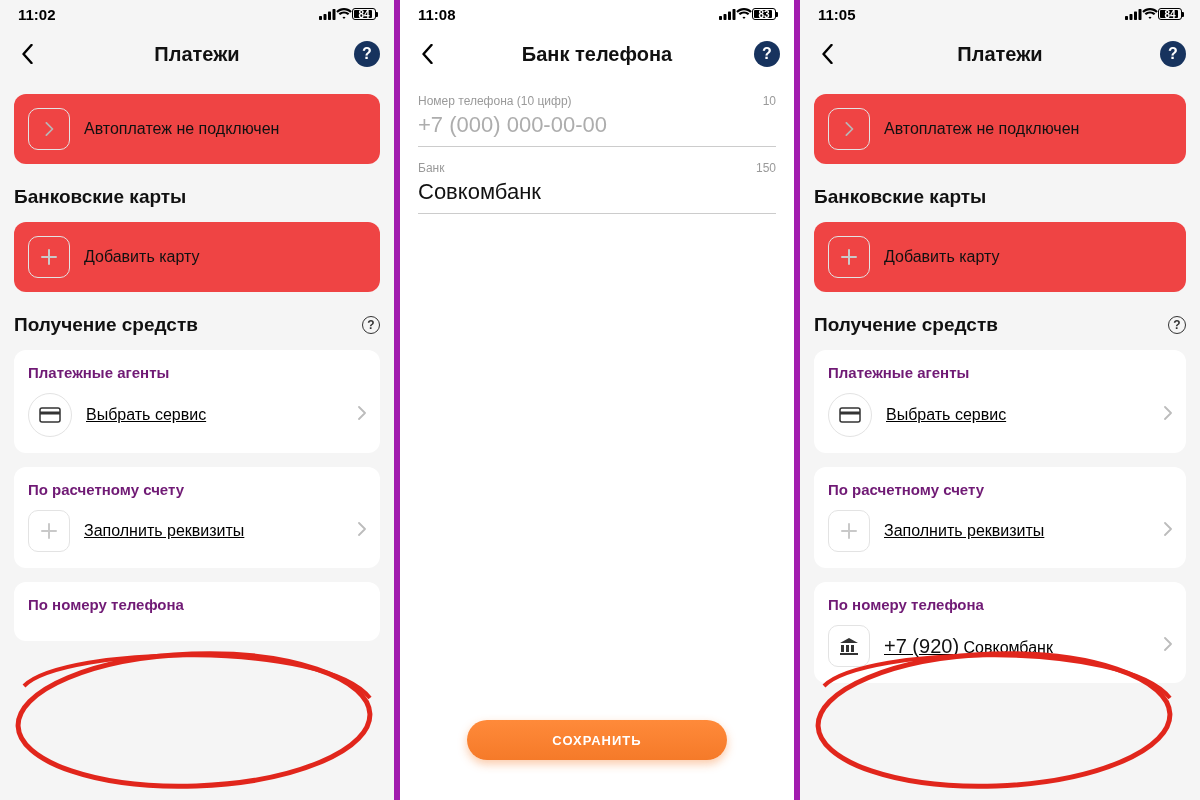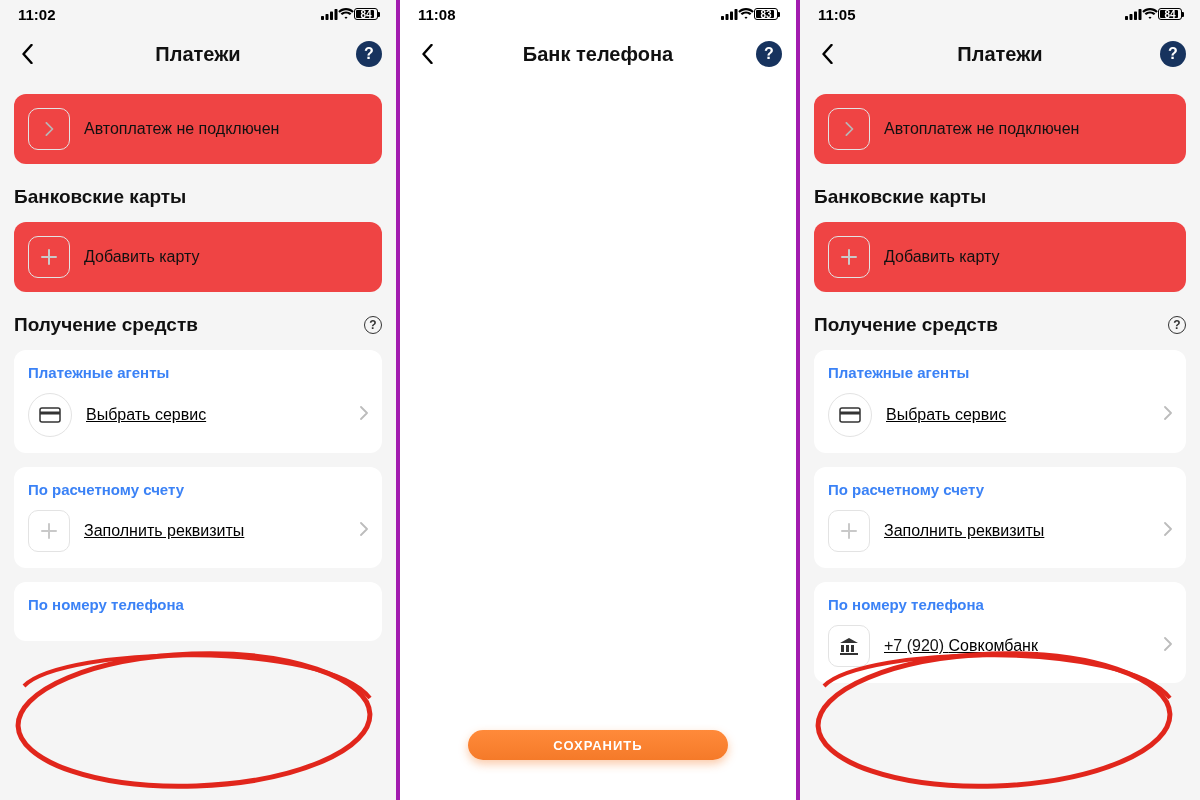--- a/index.html
+++ b/index.html
@@ -1,18 +1,18 @@
 <!DOCTYPE html>
 <html><head>
 <meta charset="utf-8">
 <style>
   * { box-sizing: border-box; margin: 0; padding: 0; }
   html, body { width: 1200px; height: 800px; overflow: hidden; font-family: -apple-system, "Helvetica Neue", Arial, sans-serif; background: #fff; }
   .container { display: flex; width: 1200px; height: 800px; }
-  .screen { width: 400px; height: 800px; background: #f5f5f5; position: relative; overflow: hidden; border-right: 4px solid #a21caf; }
+  .screen { width: 400px; height: 800px; background: #f5f5f5; position: relative; overflow: hidden; border-right: 6px solid #a21caf; }
   .screen:last-child { border-right: none; }
   .screen.light { background: #ffffff; }
 
   
   .status-bar { height: 28px; display: flex; align-items: center; justify-content: space-between; padding: 0 18px; font-size: 15px; font-weight: 600; color: #000; }
   .status-right { display: flex; align-items: center; }
   .signal-icon, .wifi-icon { display: inline-flex; }
   .battery { display: inline-flex; align-items: center; gap: 1px; }
   .battery .box { width: 24px; height: 12px; border: 1.2px solid #000; border-radius: 3px; position: relative; }
   .battery .box::after { content: ""; position: absolute; right: -3px; top: 3px; width: 2px; height: 5px; background: #000; border-radius: 0 1px 1px 0; }
@@ -28,39 +28,39 @@
   .content { padding: 0 14px; }
 
   .card { background: #ef4444; border-radius: 12px; padding: 14px 14px; margin-top: 14px; display: flex; align-items: center; gap: 14px; position: relative; }
   .icon-box { width: 42px; height: 42px; border: 1px solid #e3e3e3; border-radius: 10px; display: flex; align-items: center; justify-content: center; color: #bdbdbd; flex-shrink: 0; }
   .icon-circle { width: 44px; height: 44px; border: 1px solid #e3e3e3; border-radius: 50%; display: flex; align-items: center; justify-content: center; flex-shrink: 0; }
   .card .text { font-size: 16px; color: #111; }
 
   .section-title { font-size: 19px; font-weight: 700; color: #111; margin-top: 22px; display: flex; align-items: center; justify-content: space-between; }
 
   .panel { background: #fff; border-radius: 12px; margin-top: 14px; padding: 14px 14px 16px; position: relative; }
-  .panel .panel-title { font-size: 15px; font-weight: 600; color: #3b82f6; margin-bottom: 12px; }
+  .panel .panel-title { font-size: 15px; font-weight: 600; color: #701a75; margin-bottom: 12px; }
   .panel .row { display: flex; align-items: center; gap: 14px; position: relative; text-decoration: underline; }
   .panel .chevron-right { position: absolute; right: 0; top: 50%; transform: translateY(-50%); color: #bcbcbc; }
 
   .info-circle { width: 18px; height: 18px; border: 1.4px solid #333; border-radius: 50%; display: flex; align-items: center; justify-content: center; font-size: 12px; font-weight: 600; color: #333; }
 
   
   .form { padding: 0 18px; }
   .field { margin-top: 14px; border-bottom: 1px solid #ccc; padding-bottom: 8px; }
   .field .label-row { display: flex; justify-content: space-between; font-size: 12px; color: #9a9a9a; margin-bottom: 4px; }
   .field .value { font-size: 22px; color: #111; }
   .field .placeholder { color: #adadad; }
-  .save-btn { position: absolute; left: 50%; transform: translateX(-50%); bottom: 40px; width: 260px; height: 30px; border-radius: 23px; background: linear-gradient(#ff8a3a, #f57a29); color: #fff; font-size: 13px; font-weight: 700; letter-spacing: 1px; display: flex; align-items: center; justify-content: center; box-shadow: 0 4px 10px rgba(245,122,41,.4); }
+  .save-btn { position: absolute; left: 50%; transform: translateX(-50%); bottom: 40px; width: 260px; height: 40px; border-radius: 23px; background: linear-gradient(#ff8a3a, #f57a29); color: #fff; font-size: 13px; font-weight: 700; letter-spacing: 1px; display: flex; align-items: center; justify-content: center; box-shadow: 0 4px 10px rgba(245,122,41,.4); }
 
   
   .red-circle { position: absolute; pointer-events: none; }
   .red-circle svg { overflow: visible; }
 
-  .two-line .primary { font-size: 16px; color: #111; }
+  .two-line .primary { font-size: 20px; color: #111; }
 </style>
 </head>
 <body>
 
 <div class="container">
 
   <div class="screen">
     <div class="status-bar">
       <span>11:02</span>
       <span class="status-right">
@@ -200,20 +200,36 @@
     <div class="nav">
       <span class="back">
         <svg width="13" height="20" viewBox="0 0 12 20">
             <path d="M10 1 2 10l8 9" stroke="#000" stroke-width="2.4" fill="none" stroke-linecap="round" stroke-linejoin="round"></path>
           </svg>
       </span>
       <span class="title">Банк телефона</span>
       <span class="help">?</span>
     </div>
 
+    <div class="form">
+      <div class="field">
+        <div class="label-row">
+          <span>Номер телефона (10 цифр)</span>
+          <span>10</span>
+        </div>
+        <div class="value placeholder">+7 (000) 000-00-00</div>
+      </div>
+      <div class="field">
+        <div class="label-row">
+          <span>Банк</span>
+          <span>150</span>
+        </div>
+        <div class="value">Совкомбанк</div>
+      </div>
+    </div>
 
     <div class="save-btn">
       <span>СОХРАНИТЬ</span>
     </div>
   </div>
 
   <div class="screen">
     <div class="status-bar">
       <span>11:05</span>
       <span class="status-right">

